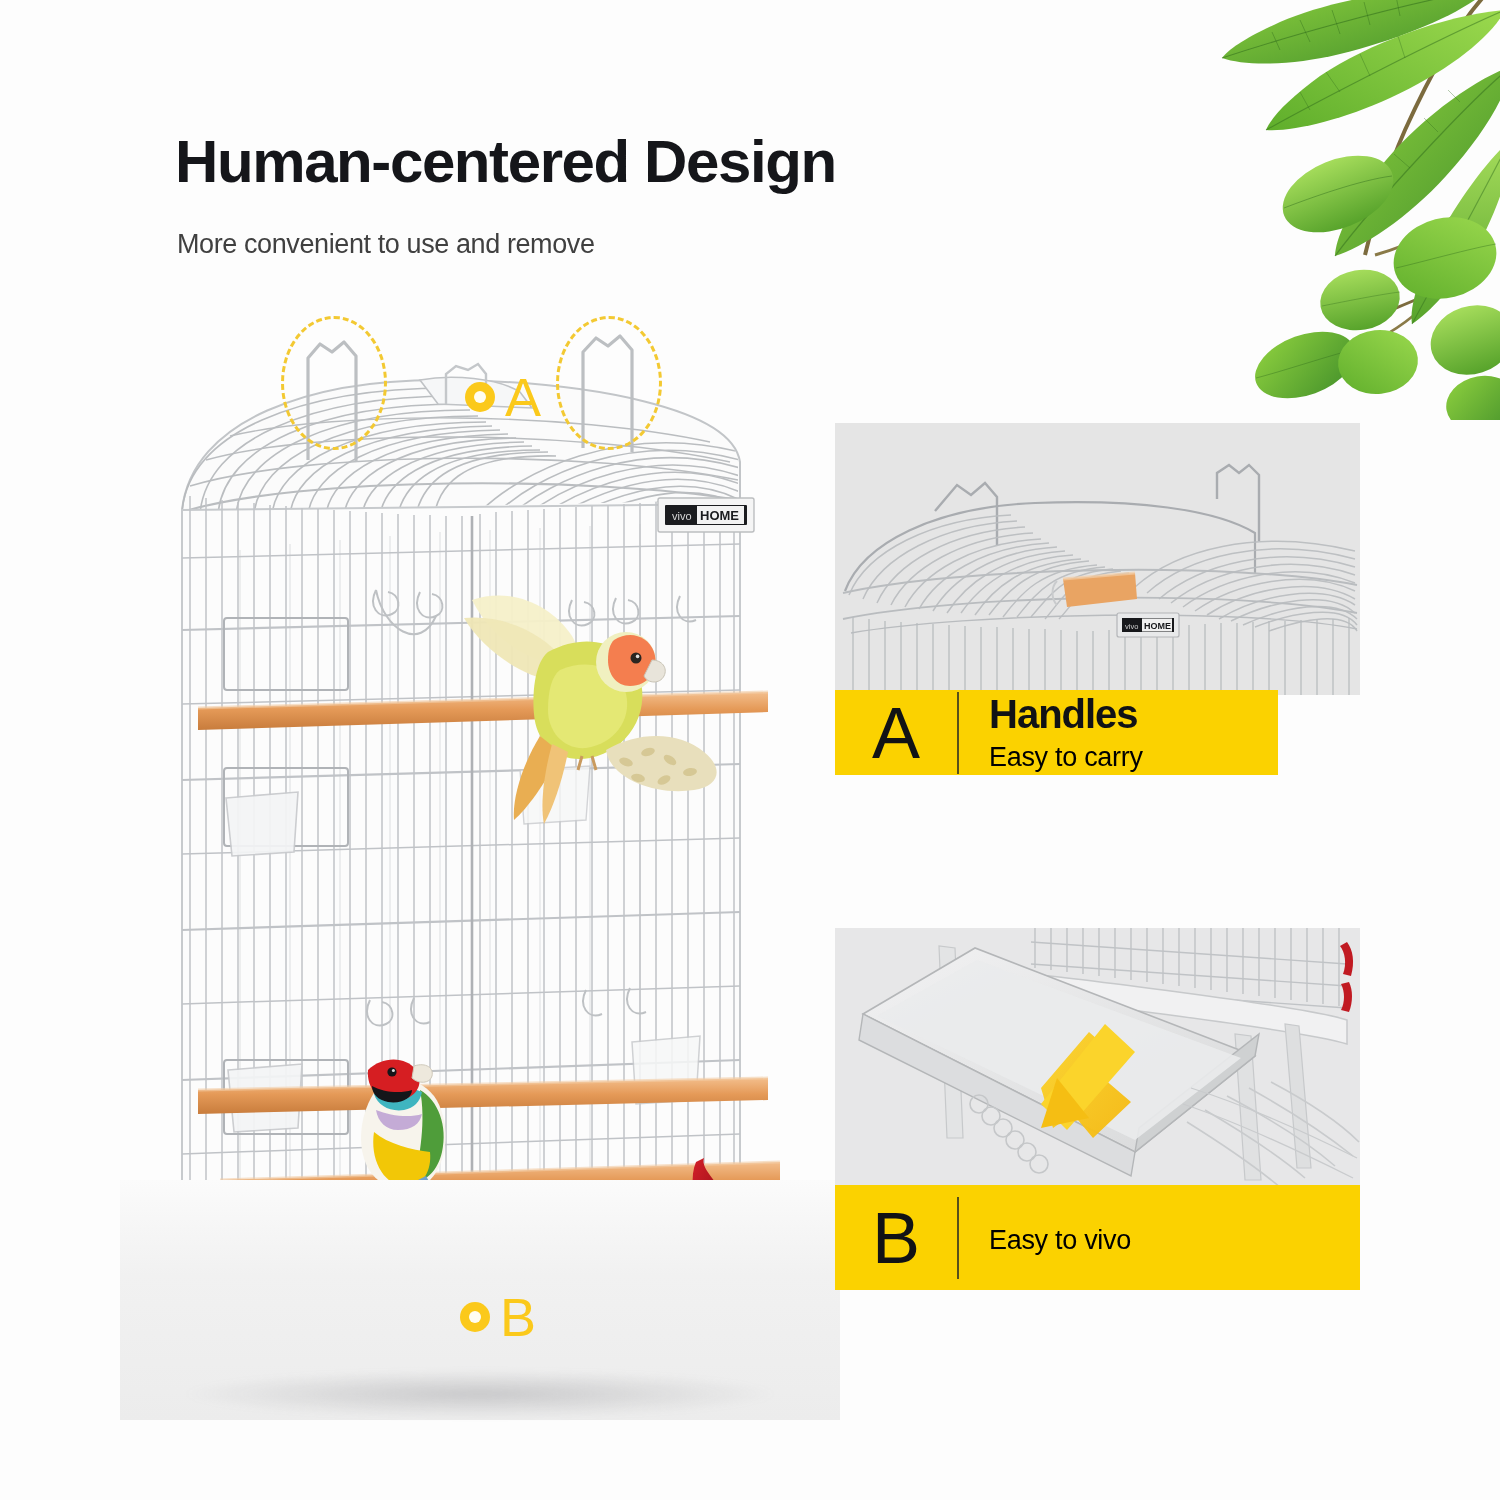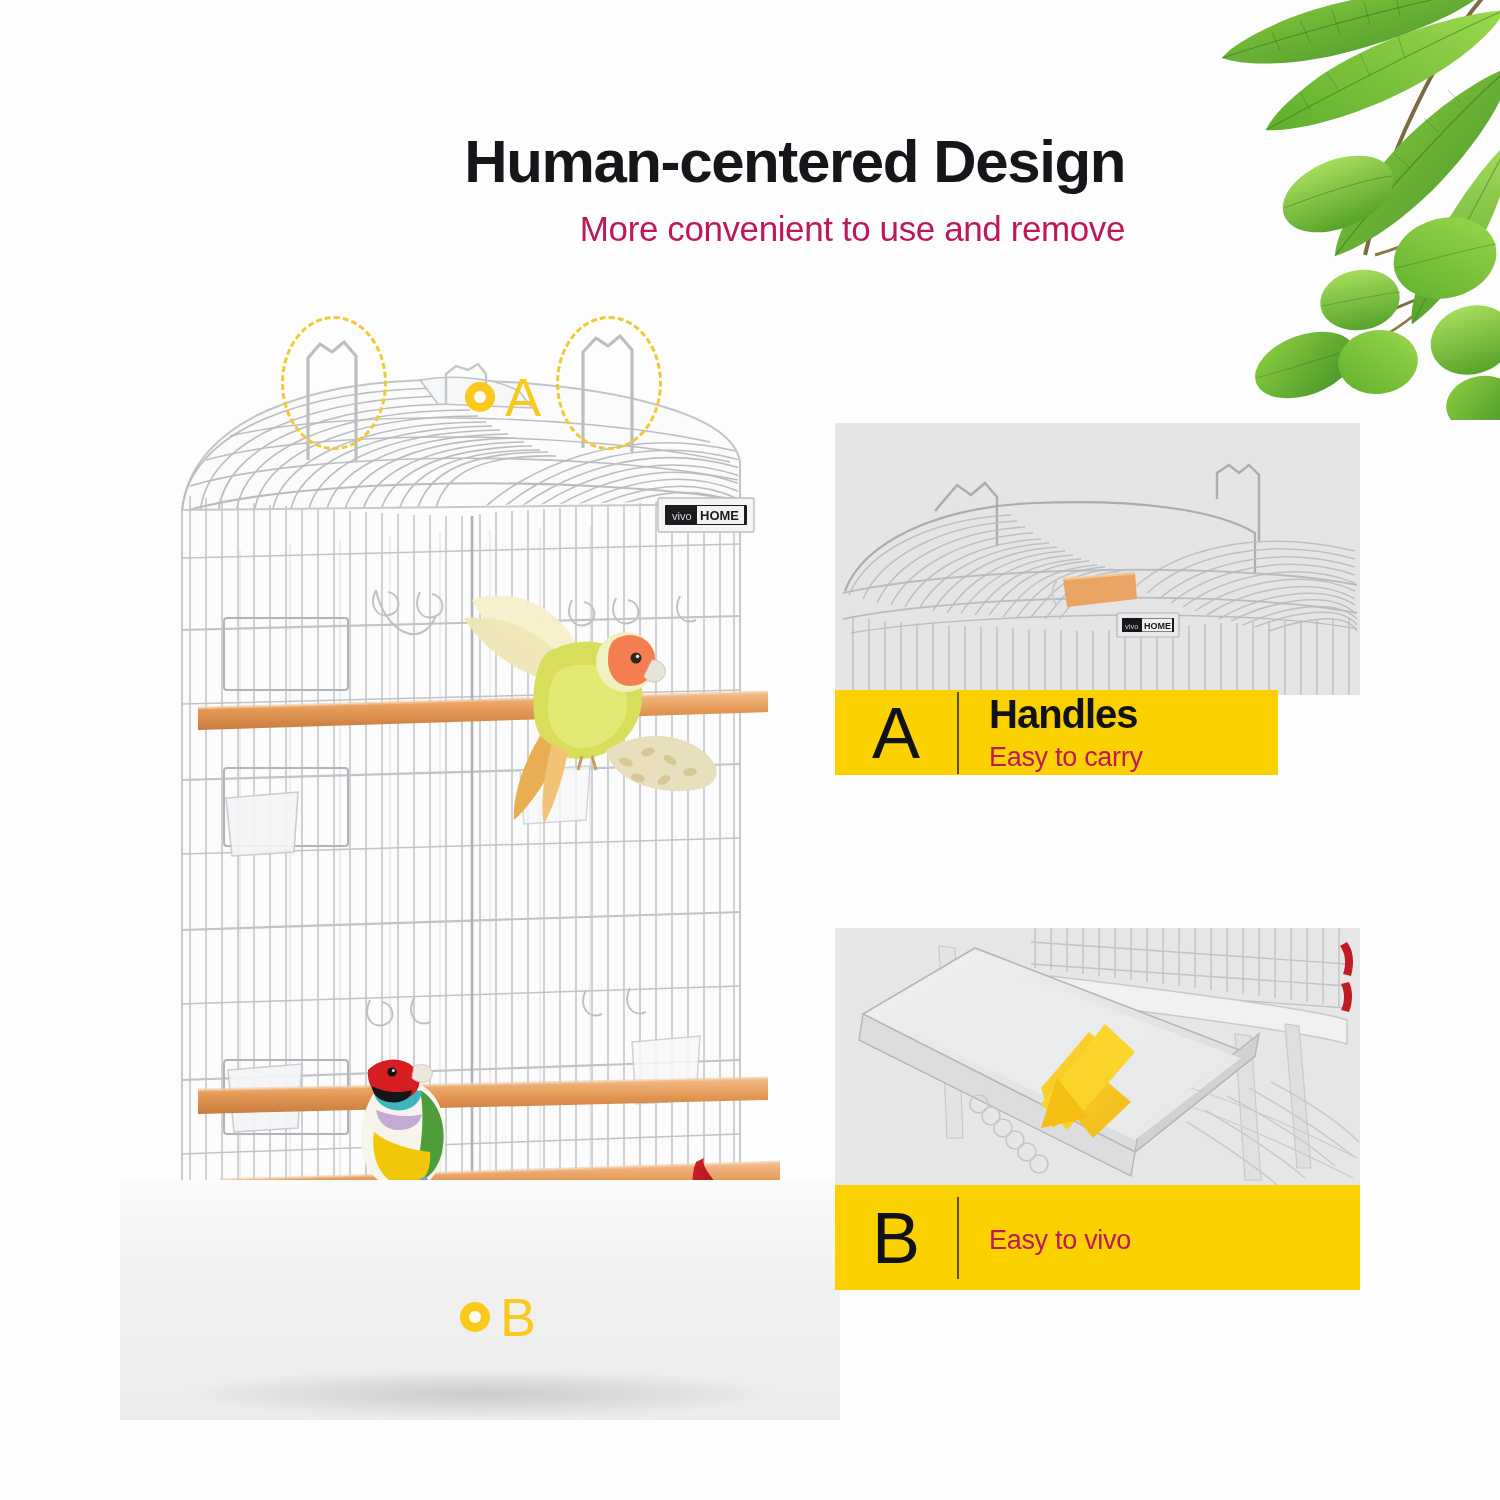--- a/index.html
+++ b/index.html
@@ -6,28 +6,28 @@
   body{
     width:1500px;height:1500px;
     background:#ffffff;
     font-family:"Liberation Sans", sans-serif;
     overflow:hidden;
     position:relative;
   }
   .page{position:absolute;inset:0;background:#fdfdfd;}
 
   
-  .header{position:absolute;left:175px;top:130px;width:950px;text-align:right;}
+  .header{position:absolute;left:175px;top:130px;width:950px;}
   .title{
     font-size:60px;font-weight:bold;color:#15161a;
     letter-spacing:-1.4px;line-height:1.05;margin:0;
     font-family:"Liberation Sans", sans-serif;
   }
   .subtitle{
-    font-size:35px;color:#be185d;margin:16px 0 0 2px;
+    font-size:27px;color:#404040;margin:36px 0 0 2px;
     letter-spacing:-0.4px;font-weight:normal;
   }
 
   
   .leaves{position:absolute;right:-10px;top:-20px;width:350px;height:440px;pointer-events:none;}
 
   
   .hero{position:absolute;left:120px;top:300px;width:700px;height:1120px;}
   .floor{
     position:absolute;left:0;top:880px;width:720px;height:240px;
@@ -69,21 +69,21 @@
   .band-letter{
     font-size:72px;color:#111215;line-height:1;width:122px;text-align:center;
     font-weight:normal;font-family:"Liberation Sans", sans-serif;
   }
   .band-rule{width:2px;height:82px;background:#3a3a1e;opacity:.85;margin:0 30px 0 0;}
   .band-text{display:flex;flex-direction:column;justify-content:space-between;}
   .band-title{
     font-size:40px;font-weight:bold;color:#111215;letter-spacing:-1px;line-height:1.1;
   }
   .band-sub{
-    font-size:27px;color:#be185d;margin-top:6px;letter-spacing:-0.3px;
+    font-size:27px;color:#000000;margin-top:6px;letter-spacing:-0.3px;
   }
 
   .panel-a{left:835px;top:423px;width:525px;height:352px;}
   .panel-a .panel-photo{width:525px;height:272px;}
   .panel-a .band{left:0;top:267px;width:443px;height:85px;}
 
   .panel-b{left:835px;top:928px;width:525px;height:362px;}
   .panel-b .panel-photo{width:525px;height:262px;}
   .panel-b .band{left:0;top:257px;width:525px;height:105px;}
 

